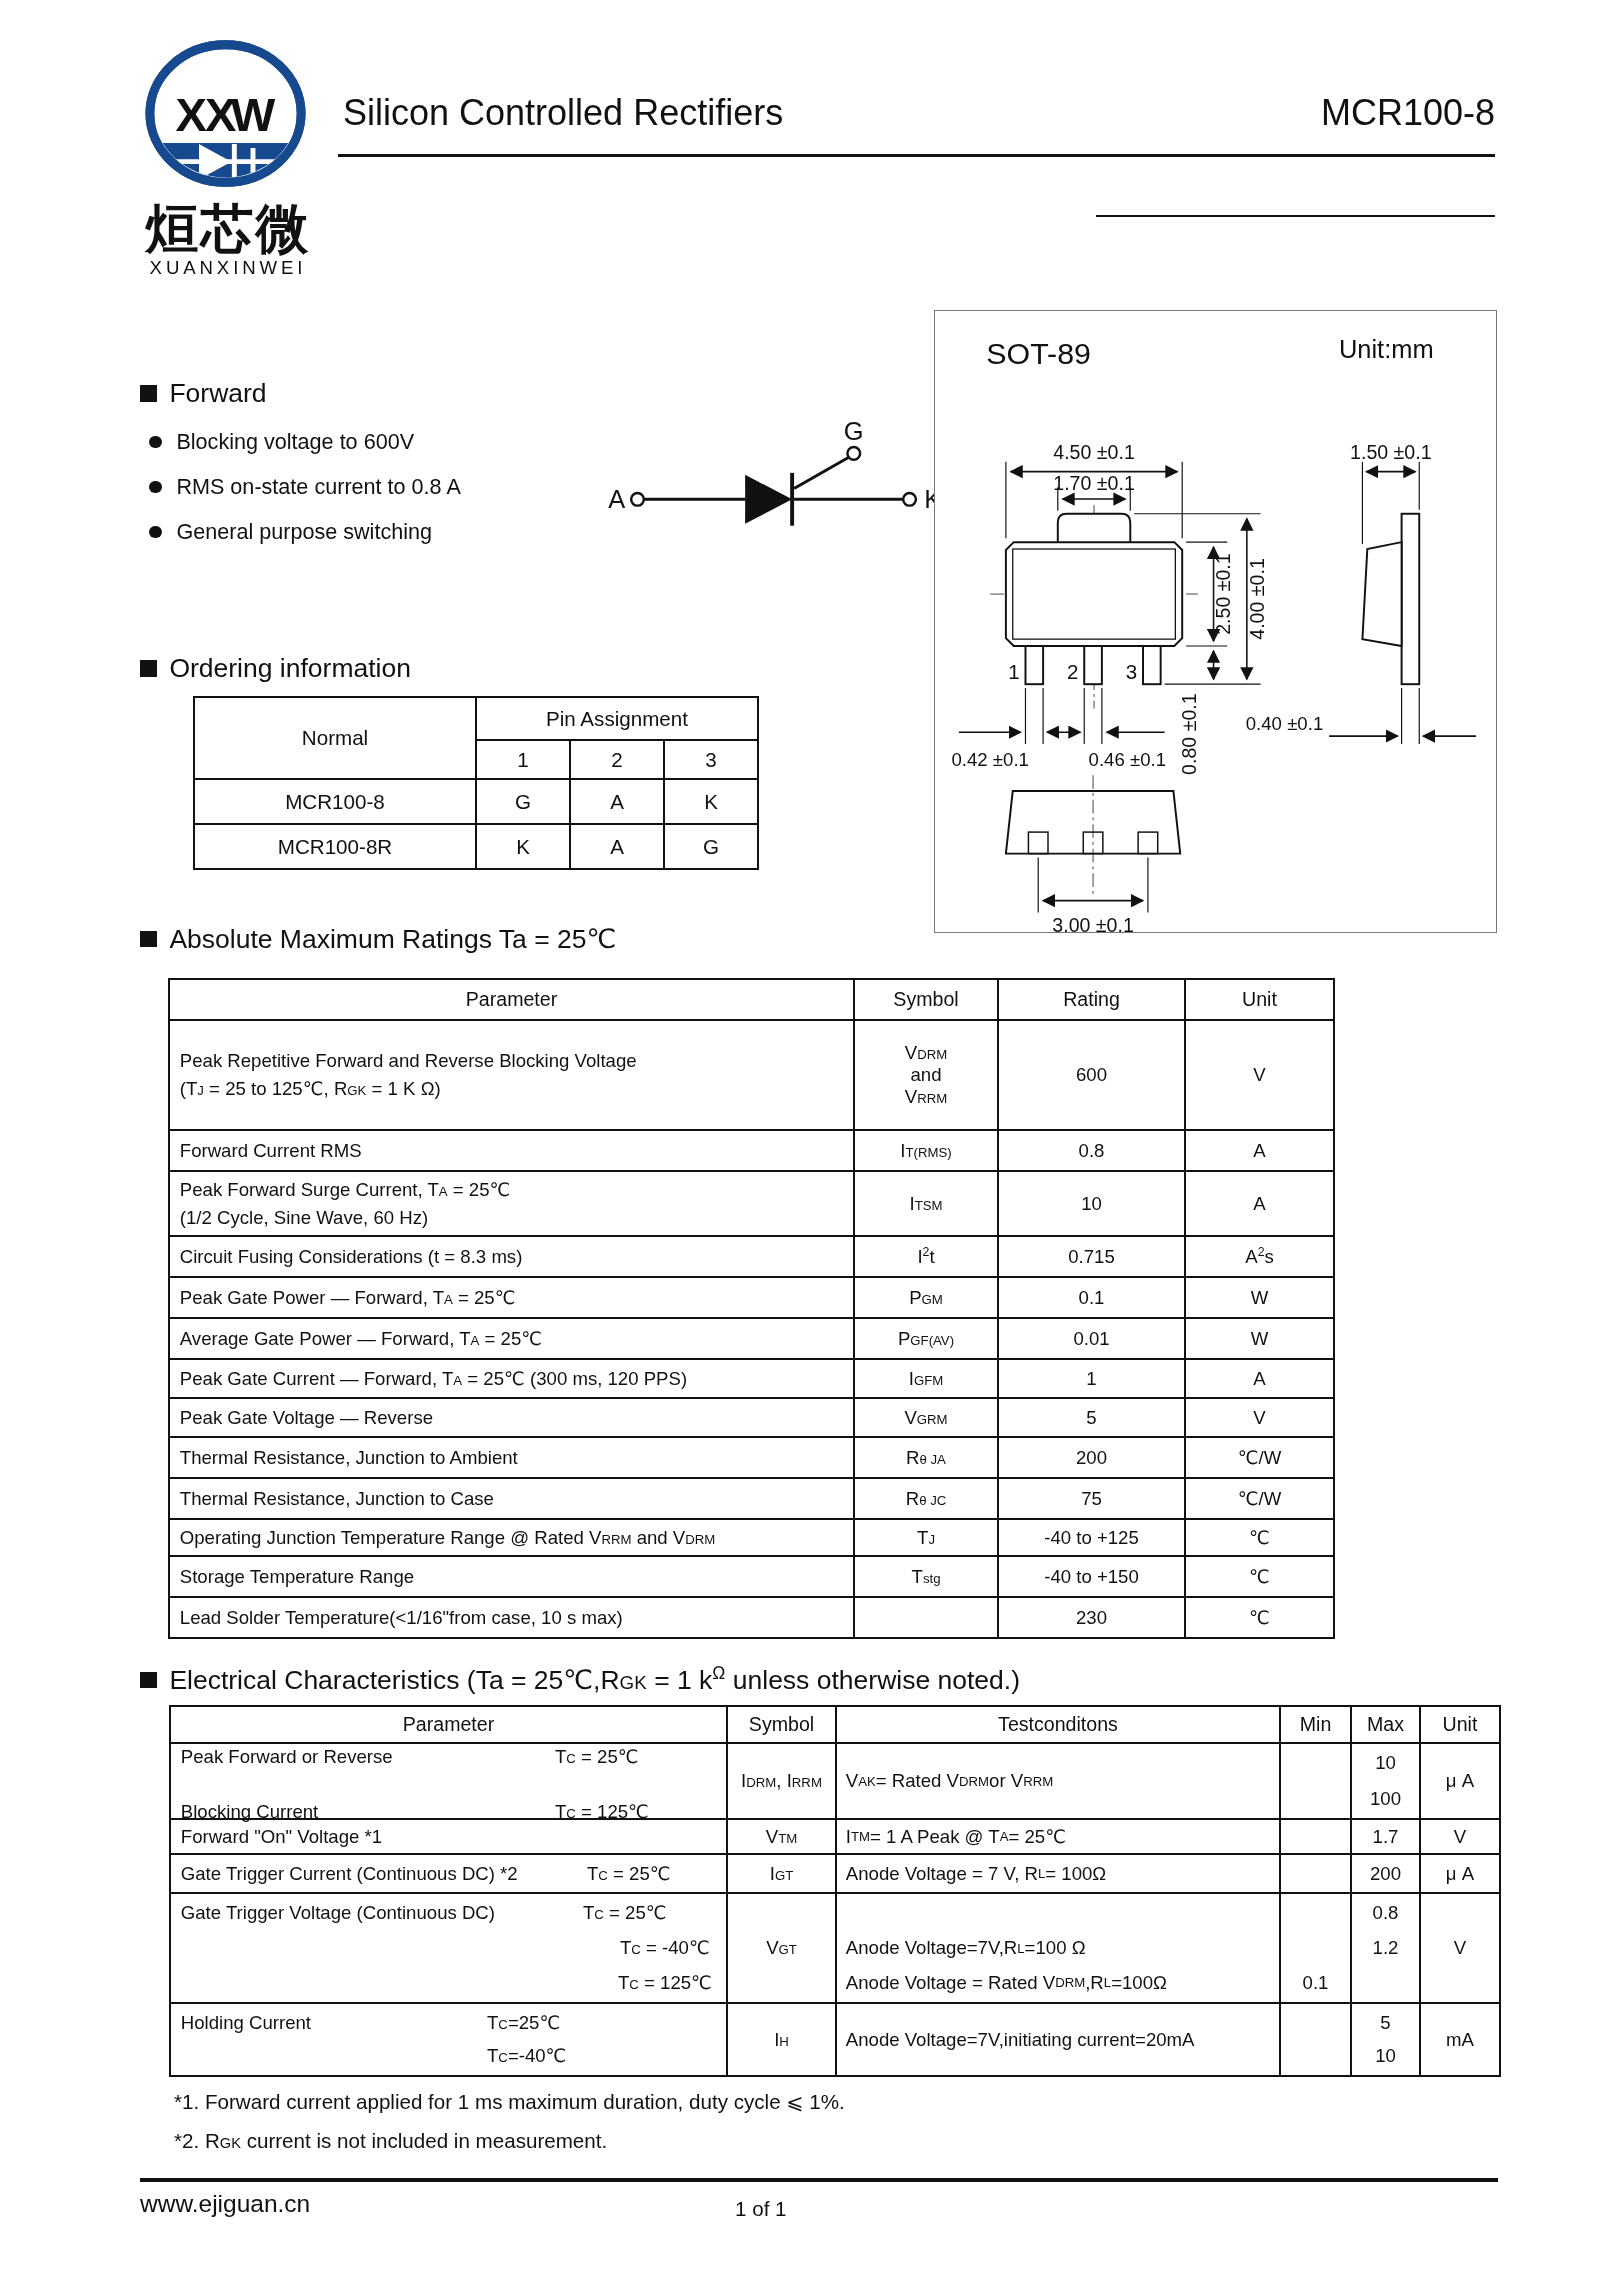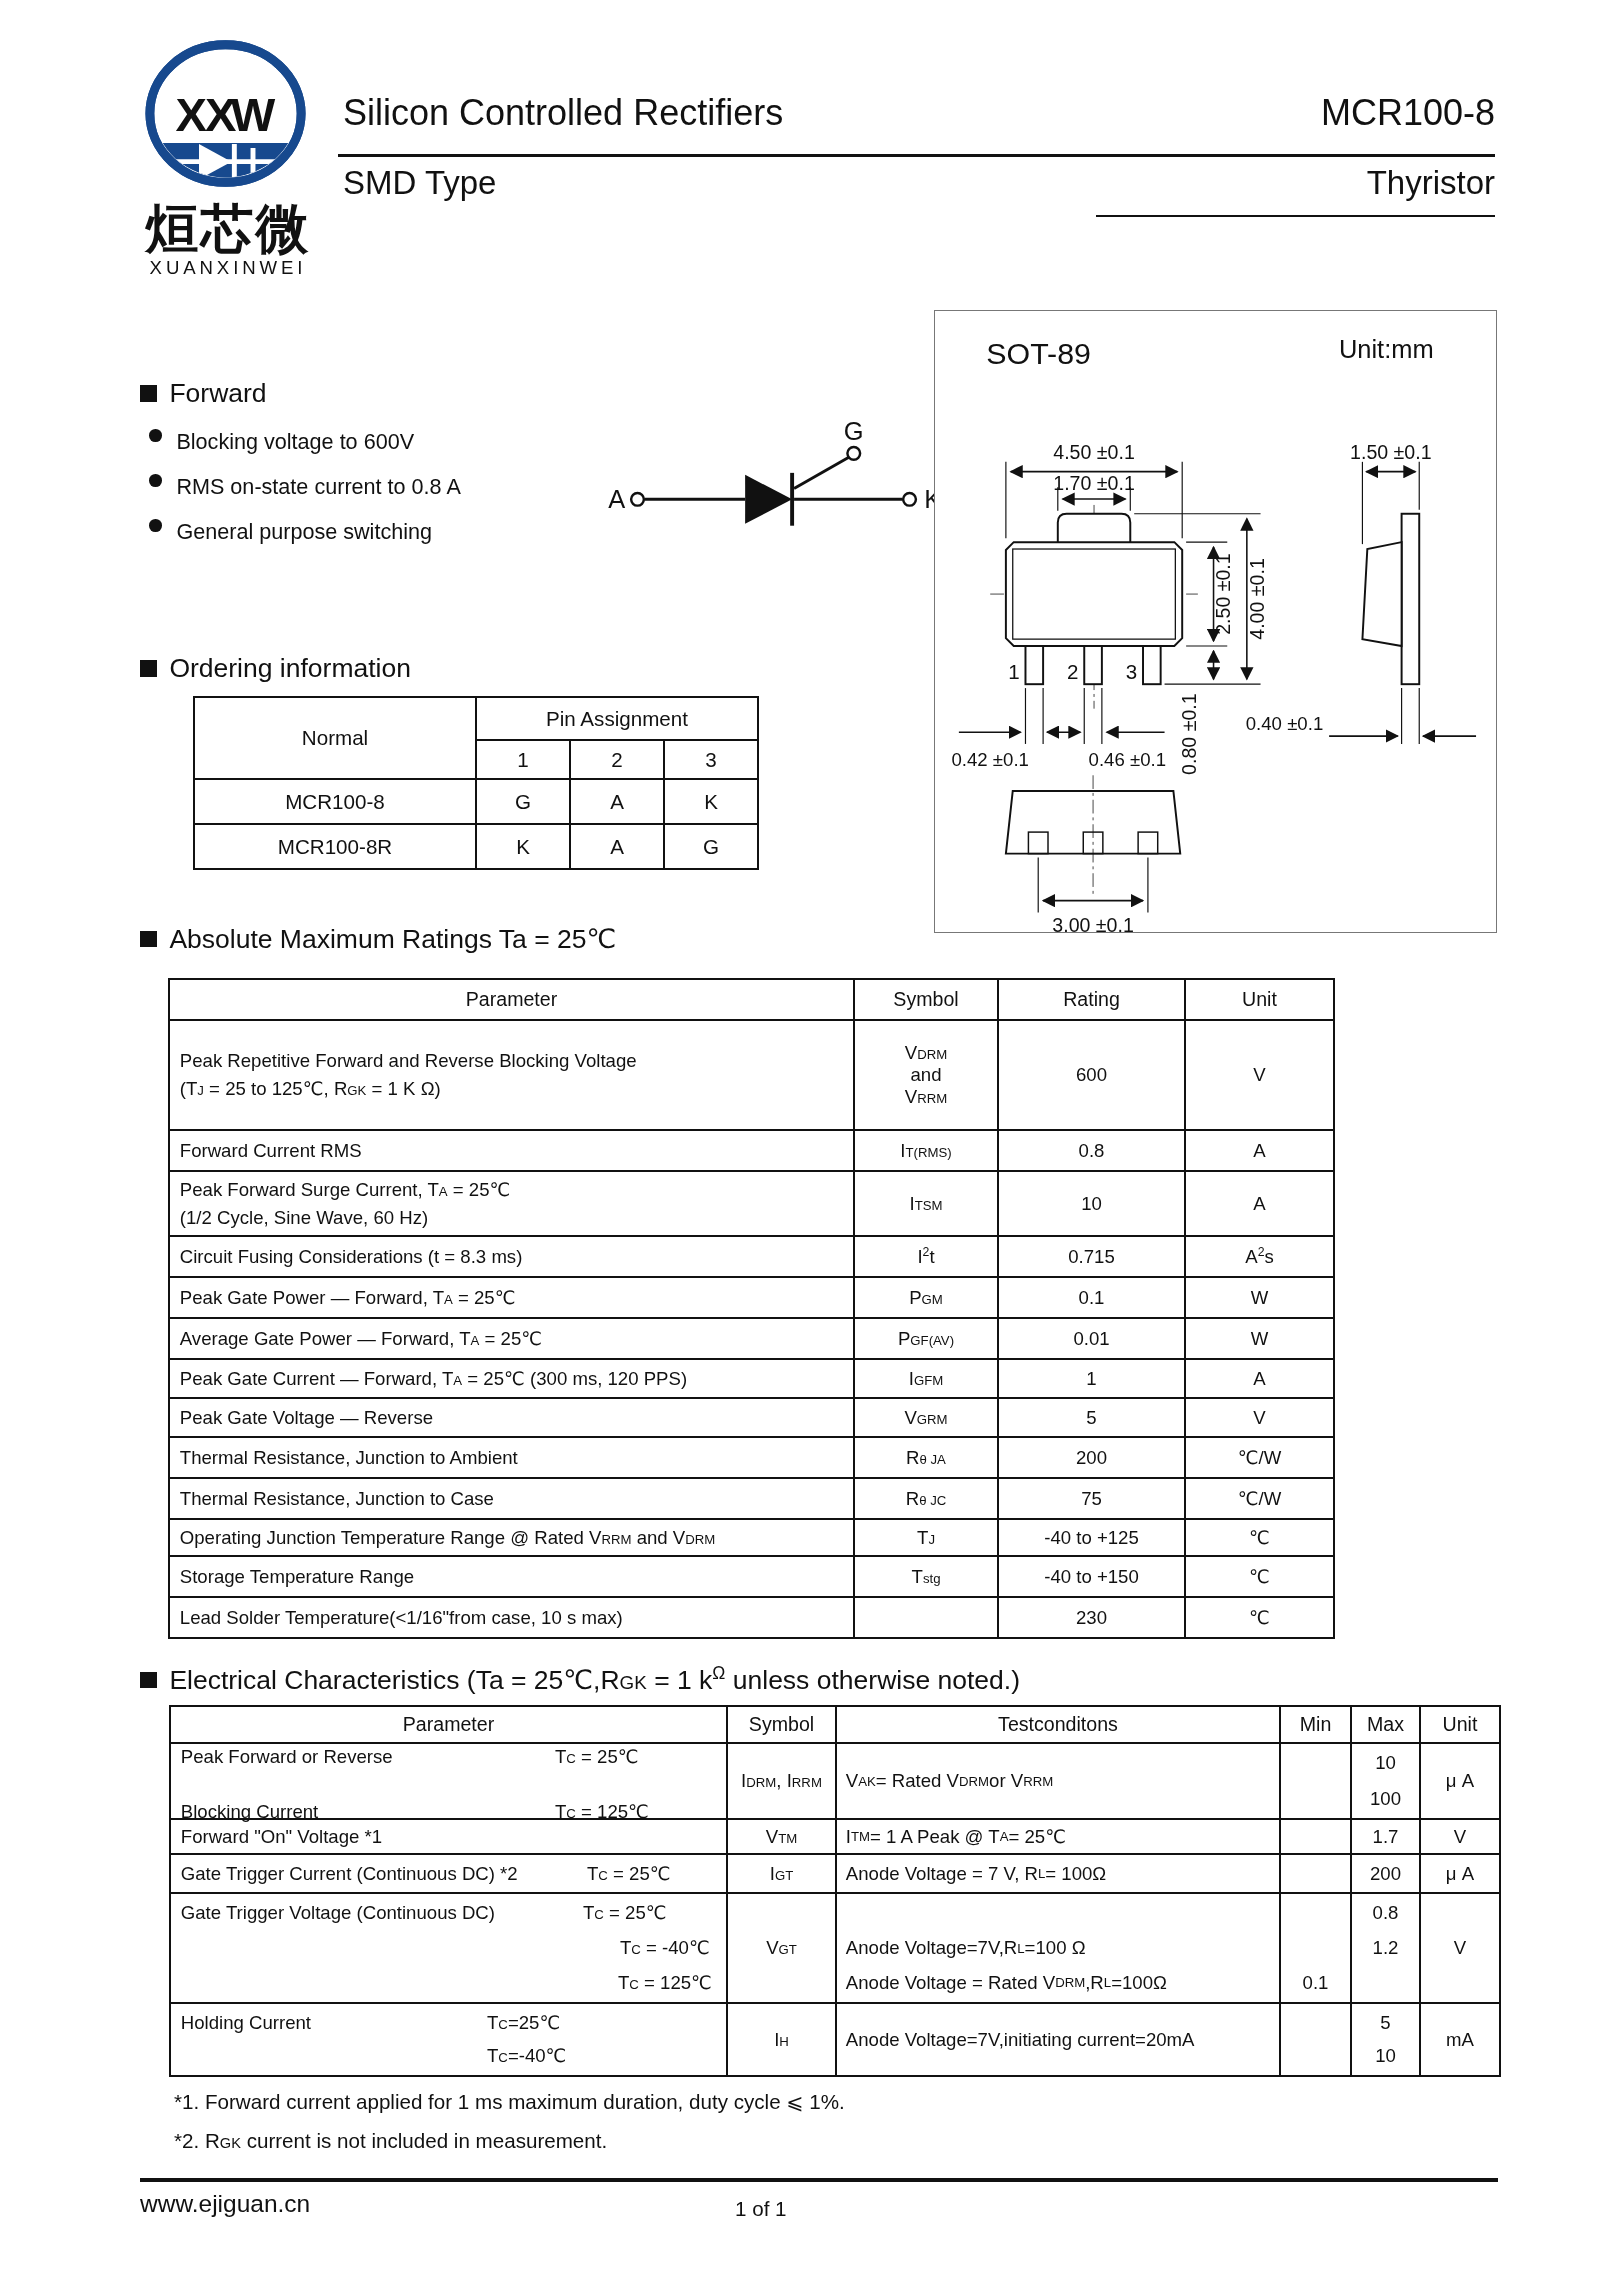--- a/index.html
+++ b/index.html
@@ -9,21 +9,21 @@
   .hline{background:#111;}
   
   .title-row{display:flex;justify-content:space-between;align-items:flex-end;font-size:36px;}
   .subtitle-row{display:flex;justify-content:space-between;font-size:33px;}
   .chinese{font-size:53px;font-weight:bold;text-align:center;letter-spacing:2px;}
   .romanized{font-size:18.6px;letter-spacing:3.9px;text-align:center;font-weight:500;}
   
   .sec{display:flex;align-items:center;font-size:26.5px;}
   .sec .sq{width:16.7px;height:16.7px;background:#111;margin-right:12.7px;flex:none;}
   
-  .feat-item{display:flex;font-size:21.6px;}
+  .feat-item{display:flex;align-items:center;font-size:21.6px;}
   .dot{width:12.7px;height:12.7px;border-radius:50%;background:#111;margin-right:14.7px;flex:none;}
   
   .pkg-box{border:1.5px solid #777;background:#fff;}
   svg text{font-family:"Liberation Sans","DejaVu Sans",sans-serif;fill:#111;stroke:none;}
   
   table.dtable{border-collapse:collapse;table-layout:fixed;border:2.9px solid #111;background:#fff;}
   .dtable td{border:2px solid #111;padding:0;font-size:18.6px;color:#111;vertical-align:middle;}
   .dtable td.hd{font-size:19.6px;text-align:center;}
   .dtable td.pl{text-align:left;padding:2.9px 7.8px 2.9px 9.8px;line-height:1.5;}
   .dtable td.cc{text-align:center;}
@@ -67,24 +67,20 @@
     <ellipse cx="87" cy="82" rx="77" ry="70" fill="none" stroke="#17498e" stroke-width="9"></ellipse>
   </svg>
   <div class="abs chinese" style="left:125px;top:194px;width:206px;">烜芯微</div>
   <div class="abs romanized" style="left:125px;top:257px;width:206px;">XUANXINWEI</div>
 
   <div class="abs title-row" style="left:343px;top:92px;width:1152px;">
     <span>Silicon Controlled Rectifiers</span>
     <span>MCR100-8</span>
   </div>
   <div class="abs hline" style="left:338px;top:154px;width:1157px;height:2.9px;"></div>
-  <div class="abs subtitle-row" style="left:343px;top:164px;width:1152px;">
-    <span>SMD Type</span>
-    <span>Thyristor</span>
-  </div>
   <div class="abs hline" style="left:1096px;top:215px;width:399px;height:2px;"></div>
 
   <div class="abs sec" style="left:140px;top:378px;">
     <span class="sq"></span>
     <span>Forward</span>
   </div>
   <div class="abs feat-item" style="left:149px;top:429px;">
     <span class="dot"></span>
       <span>Blocking voltage to 600V</span>
     </div>

